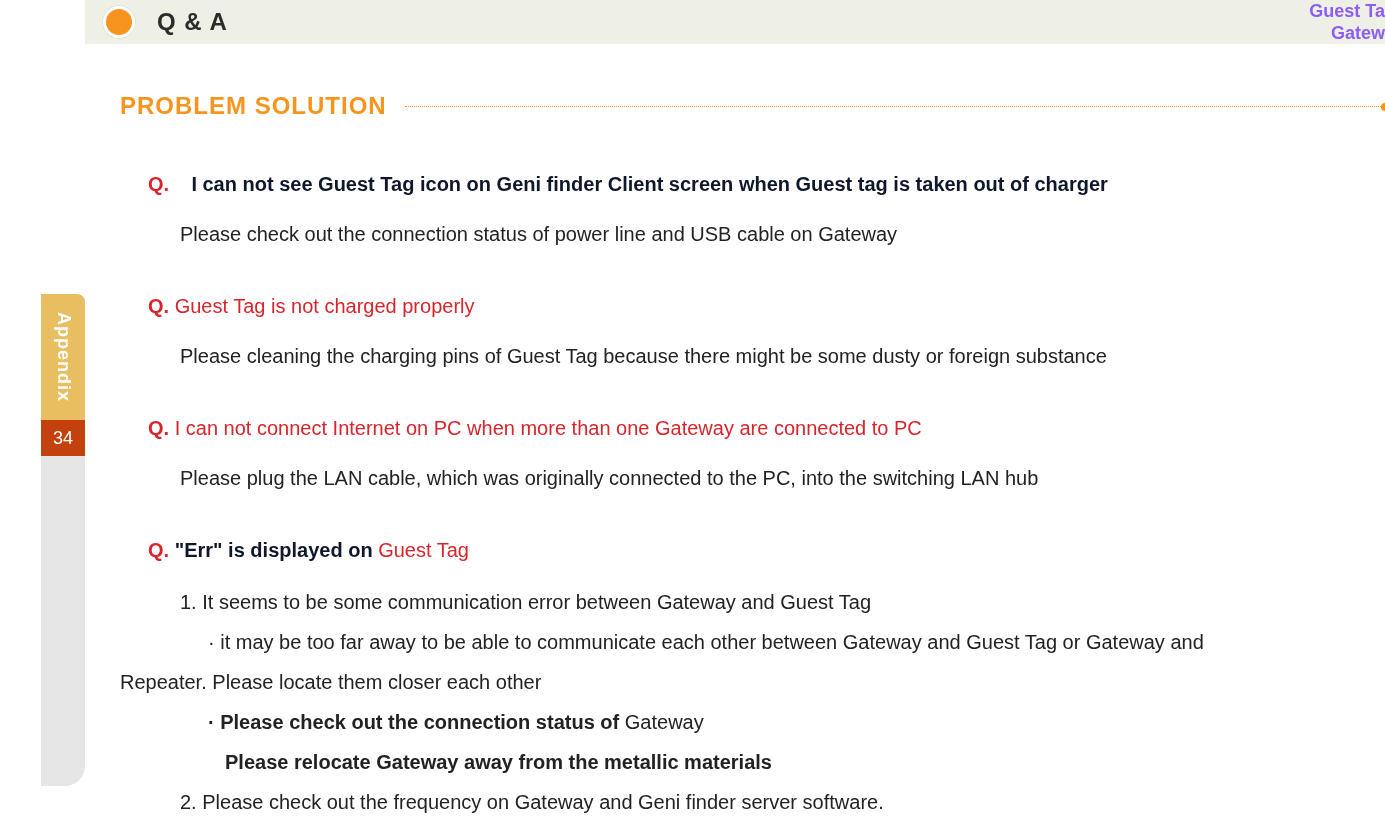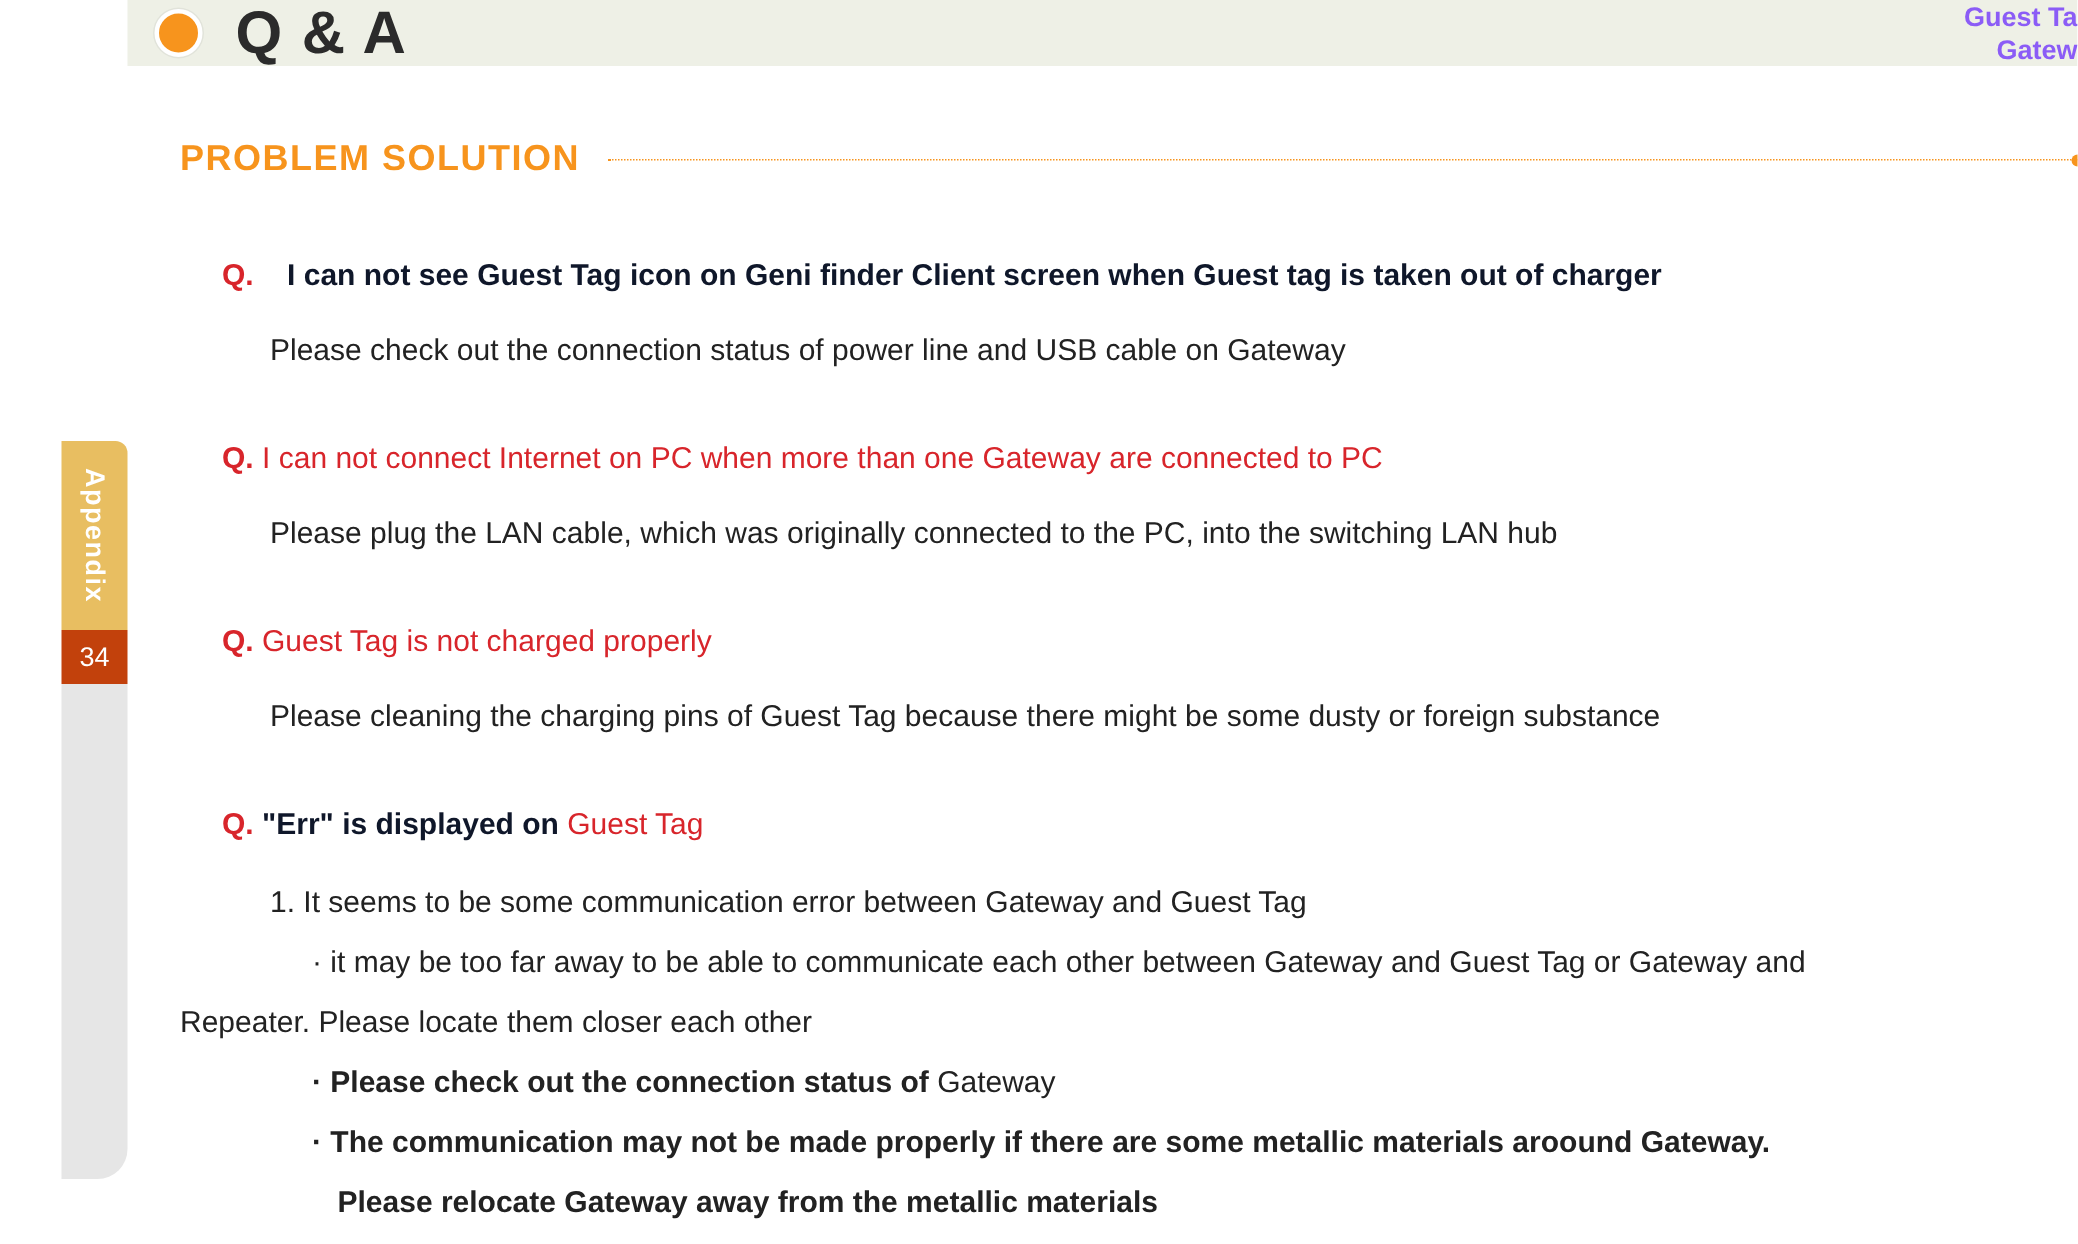--- a/index.html
+++ b/index.html
@@ -25,21 +25,21 @@
     .orange-dot {
       width: 32px;
       height: 32px;
       border-radius: 50%;
       background: #f7941d;
       border: 3px solid #ffffff;
       box-shadow: 0 0 0 1px rgba(0,0,0,0.05);
       margin-right: 22px;
     }
     .qa-title {
-      font-size: 40px;
+      font-size: 24px;
       font-weight: bold;
       color: #2b2b2b;
       letter-spacing: 1px;
     }
     .header-right {
       position: absolute;
       right: 0;
       top: 0;
       text-align: right;
       font-weight: bold;
@@ -214,47 +214,46 @@
         <span>&nbsp;&nbsp;</span>
         <span class="q-text-bold">I can not see Guest Tag icon on Geni finder Client screen when Guest tag is taken out of charger</span>
       </div>
       <div class="a-line">Please check out the connection status of power line and USB cable on Gateway</div>
     </div>
 
     <div class="qa-block">
       <div class="q-line">
         <span class="q-prefix">Q.</span>
         <span> </span>
-        <span class="q-text-red">I can not connect Internet on PC when more than one Gateway are connected to PC</span>
-      </div>
-      <div class="a-line">Please plug the LAN cable, which was originally connected to the PC, into the switching LAN hub</div>
+        <span class="q-text-red">Guest Tag is not charged properly</span>
+      </div>
+      <div class="a-line">Please cleaning the charging pins of Guest Tag because there might be some dusty or foreign substance</div>
     </div>
 
     <div class="qa-block">
       <div class="q-line">
         <span class="q-prefix">Q.</span>
         <span> </span>
-        <span class="q-text-red">Guest Tag is not charged properly</span>
-      </div>
-      <div class="a-line">Please cleaning the charging pins of Guest Tag because there might be some dusty or foreign substance</div>
+        <span class="q-text-red">I can not connect Internet on PC when more than one Gateway are connected to PC</span>
+      </div>
+      <div class="a-line">Please plug the LAN cable, which was originally connected to the PC, into the switching LAN hub</div>
     </div>
 
     <div class="qa-block err-block">
       <div class="q-line err-q">
         <span class="q-prefix">Q.</span>
         <span> </span>
         <span class="q-text-bold">"Err" is displayed on</span>
         <span> </span>
         <span class="q-text-red">Guest Tag</span>
       </div>
       <div class="err-list" id="err-list">
           <div class="indent1">1. It seems to be some communication error between Gateway and Guest Tag</div>
           <div class="indent2">· it may be too far away to be able to communicate each other between Gateway and Guest Tag or Gateway and</div>
           <div class="no-indent">Repeater.  Please locate them closer each other</div>
           <div class="indent2"><span class="bold">· Please check out the connection status of </span><span>Gateway</span></div>
-          <div class="indent2 bold">· The communication may not be made properly if there are some metallic materials aroound Gateway.</div>
           <div class="indent3 bold">Please relocate Gateway away from the metallic materials</div>
           <div class="indent1">2. Please check out the frequency on Gateway and Geni finder server software.</div>
         </div>
     </div>
 
   </div>
 </div>
 
 </body></html>

